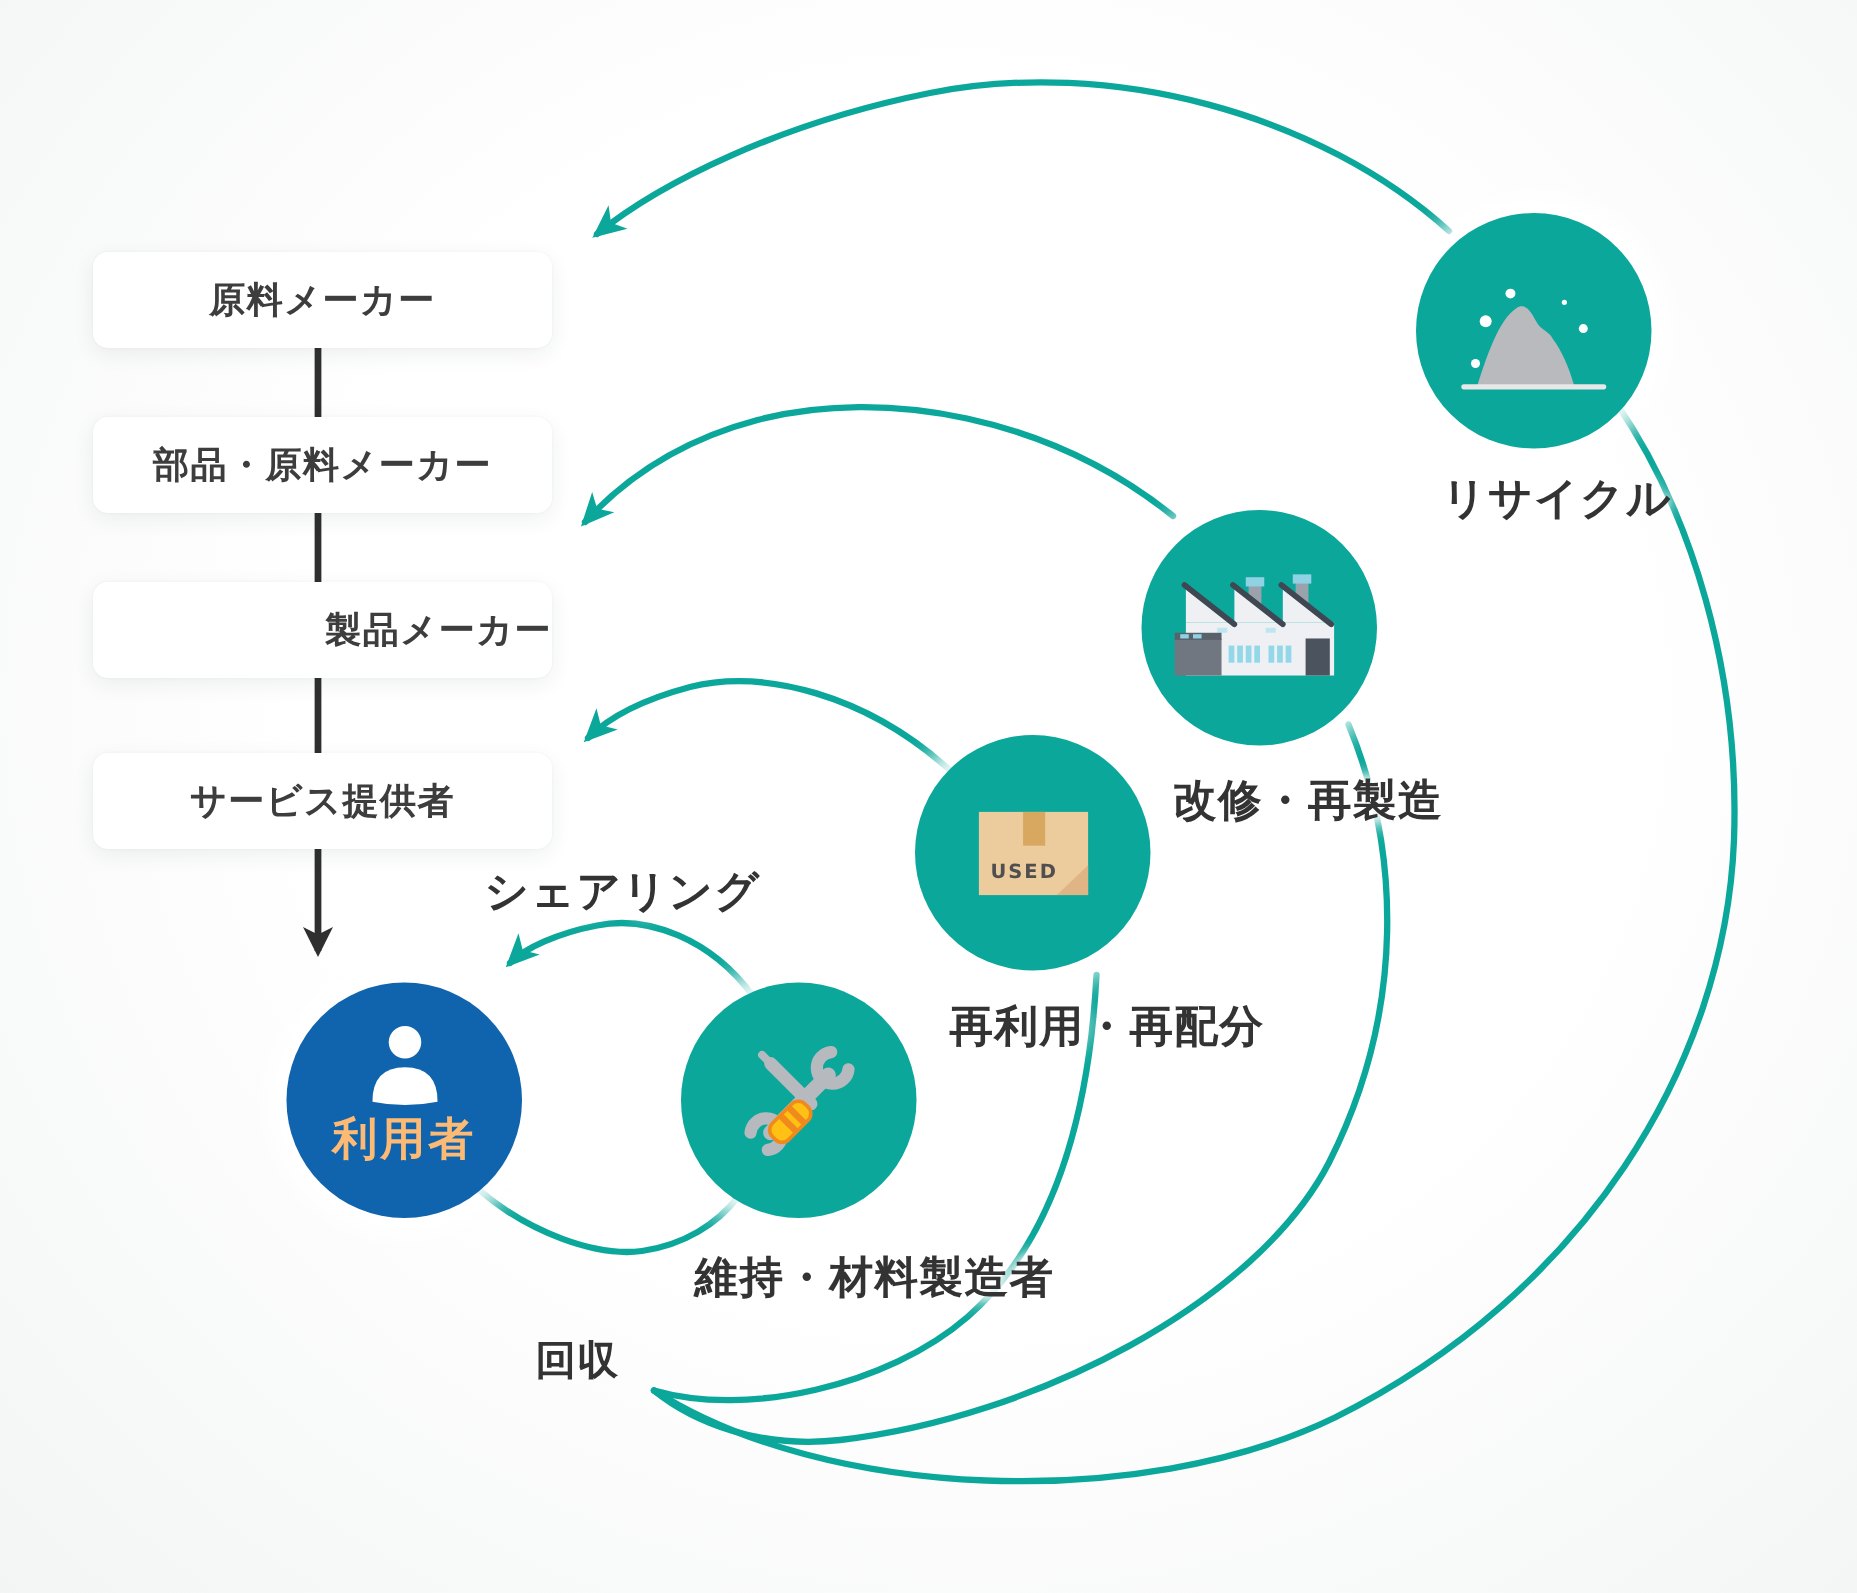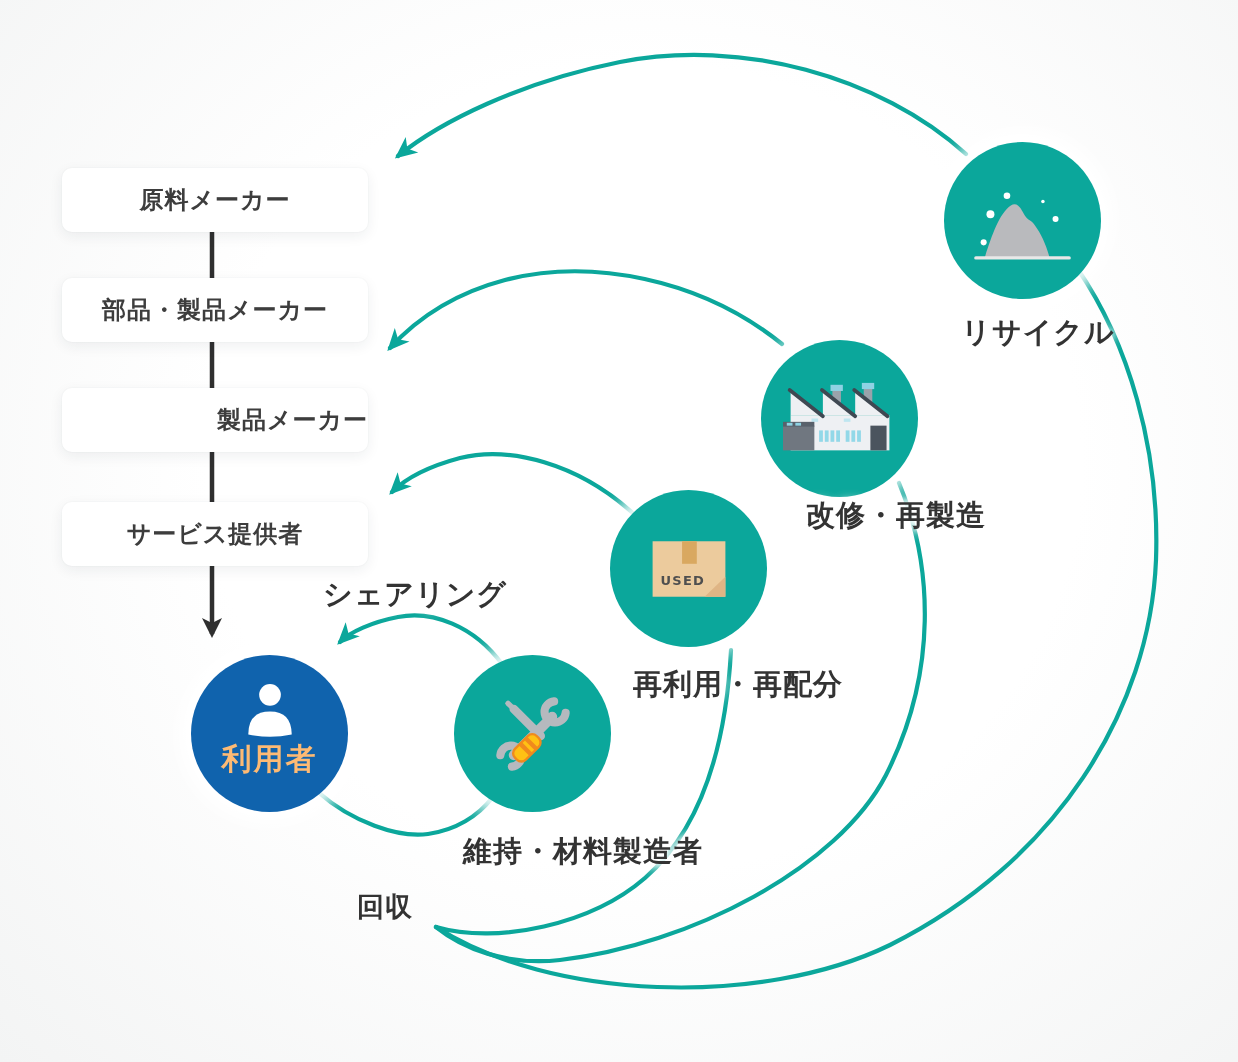--- a/index.html
+++ b/index.html
@@ -57,21 +57,21 @@
     <path d="M636 516 C578 462, 508 446, 460 458 C430 466, 406 478, 392 492" stroke="#0ba79b" stroke-width="4.2" fill="none" stroke-linecap="round" marker-end="url(#tealArrow)"></path>
 
     <path d="M502 664 C474 626, 432 610, 398 617 C372 622, 350 632, 340 642" stroke="#0ba79b" stroke-width="4.2" fill="none" stroke-linecap="round" marker-end="url(#tealArrow)"></path>
     <path d="M318 792 C352 822, 398 838, 428 834 C456 830, 478 816, 492 798" stroke="#0ba79b" stroke-width="4.2" fill="none" stroke-linecap="round"></path>
   </svg>
 
   <div class="sbox" style="top:168px;">
     <span>原料メーカー</span>
   </div>
   <div class="sbox" style="top:278px;">
-    <span>部品・製品メーカー</span>
+    <span>部品・原料メーカー</span>
   </div>
   <div class="sbox" style="top:388px;justify-content:flex-end;">
     <span>製品メーカー</span>
   </div>
   <div class="sbox" style="top:502px;">
     <span>サービス提供者</span>
   </div>
 
   <div class="circle blue" style="left:191px;top:655px;">
     <svg width="64" height="60" viewBox="0 0 100 94" style="margin-top:22px;">
@@ -156,19 +156,19 @@
         <circle cx="36" cy="18" r="3.4"></circle>
         <circle cx="73" cy="24" r="1.8"></circle>
         <circle cx="19" cy="37" r="4.1"></circle>
         <circle cx="86" cy="42" r="3.1"></circle>
         <circle cx="12" cy="66" r="3.1"></circle>
       </g>
     </svg>
   </div>
 
   <div class="loop-label" style="left:1038px;top:313px;">リサイクル</div>
-  <div class="loop-label" style="left:872px;top:496px;margin-left:24px;">改修・再製造</div>
+  <div class="loop-label" style="left:872px;top:514px;">改修・再製造</div>
   <div class="loop-label" style="left:738px;top:665px;">再利用・再配分</div>
   <div class="loop-label" style="left:583px;top:832px;">維持・材料製造者</div>
   <div class="loop-label" style="left:415px;top:575px;">シェアリング</div>
   <div class="loop-label light" style="left:385px;top:889px;">回収</div>
 
 </div>
 
 </body></html>

